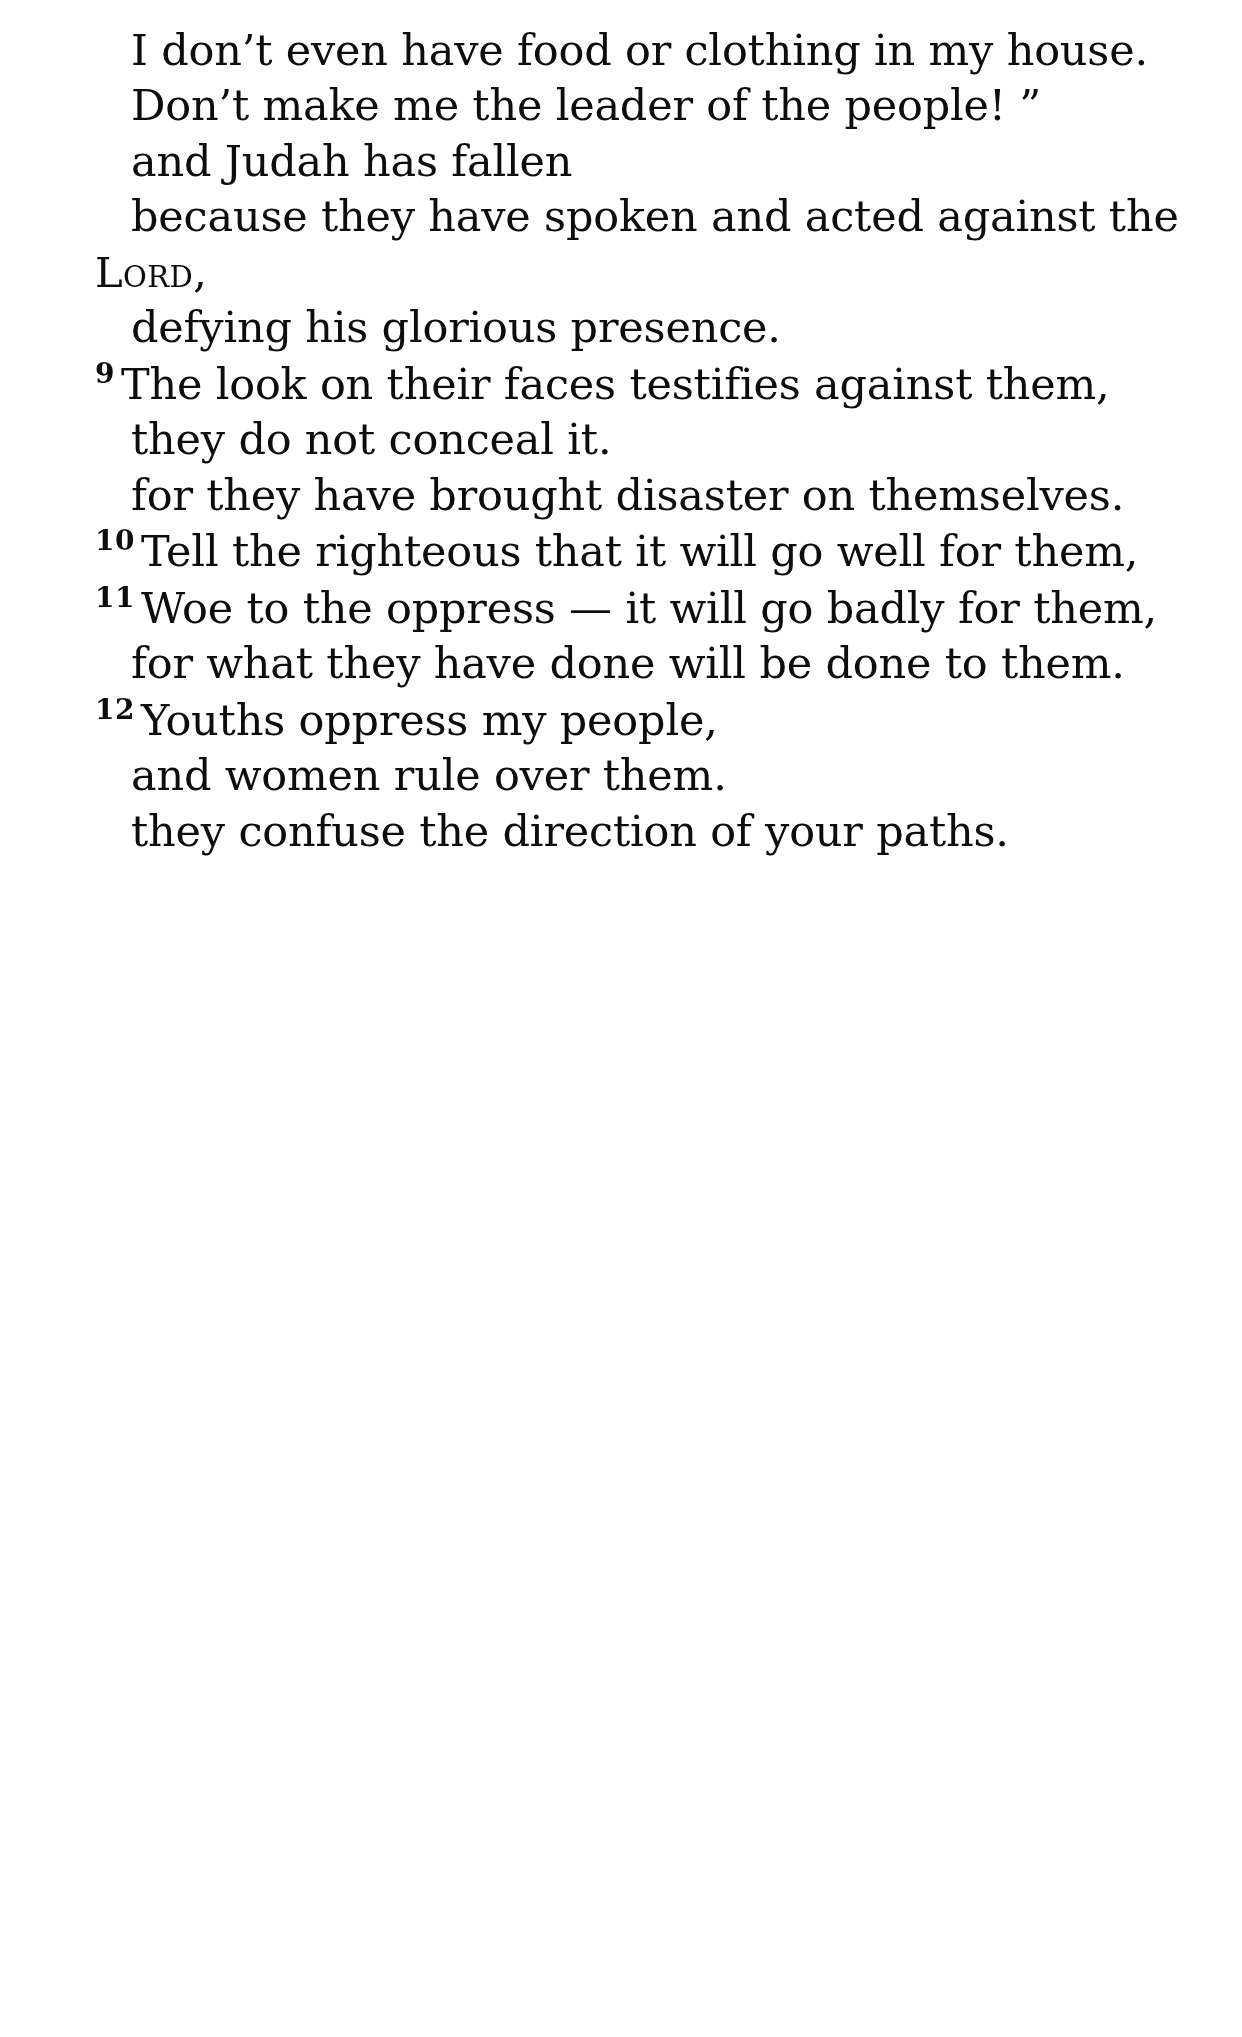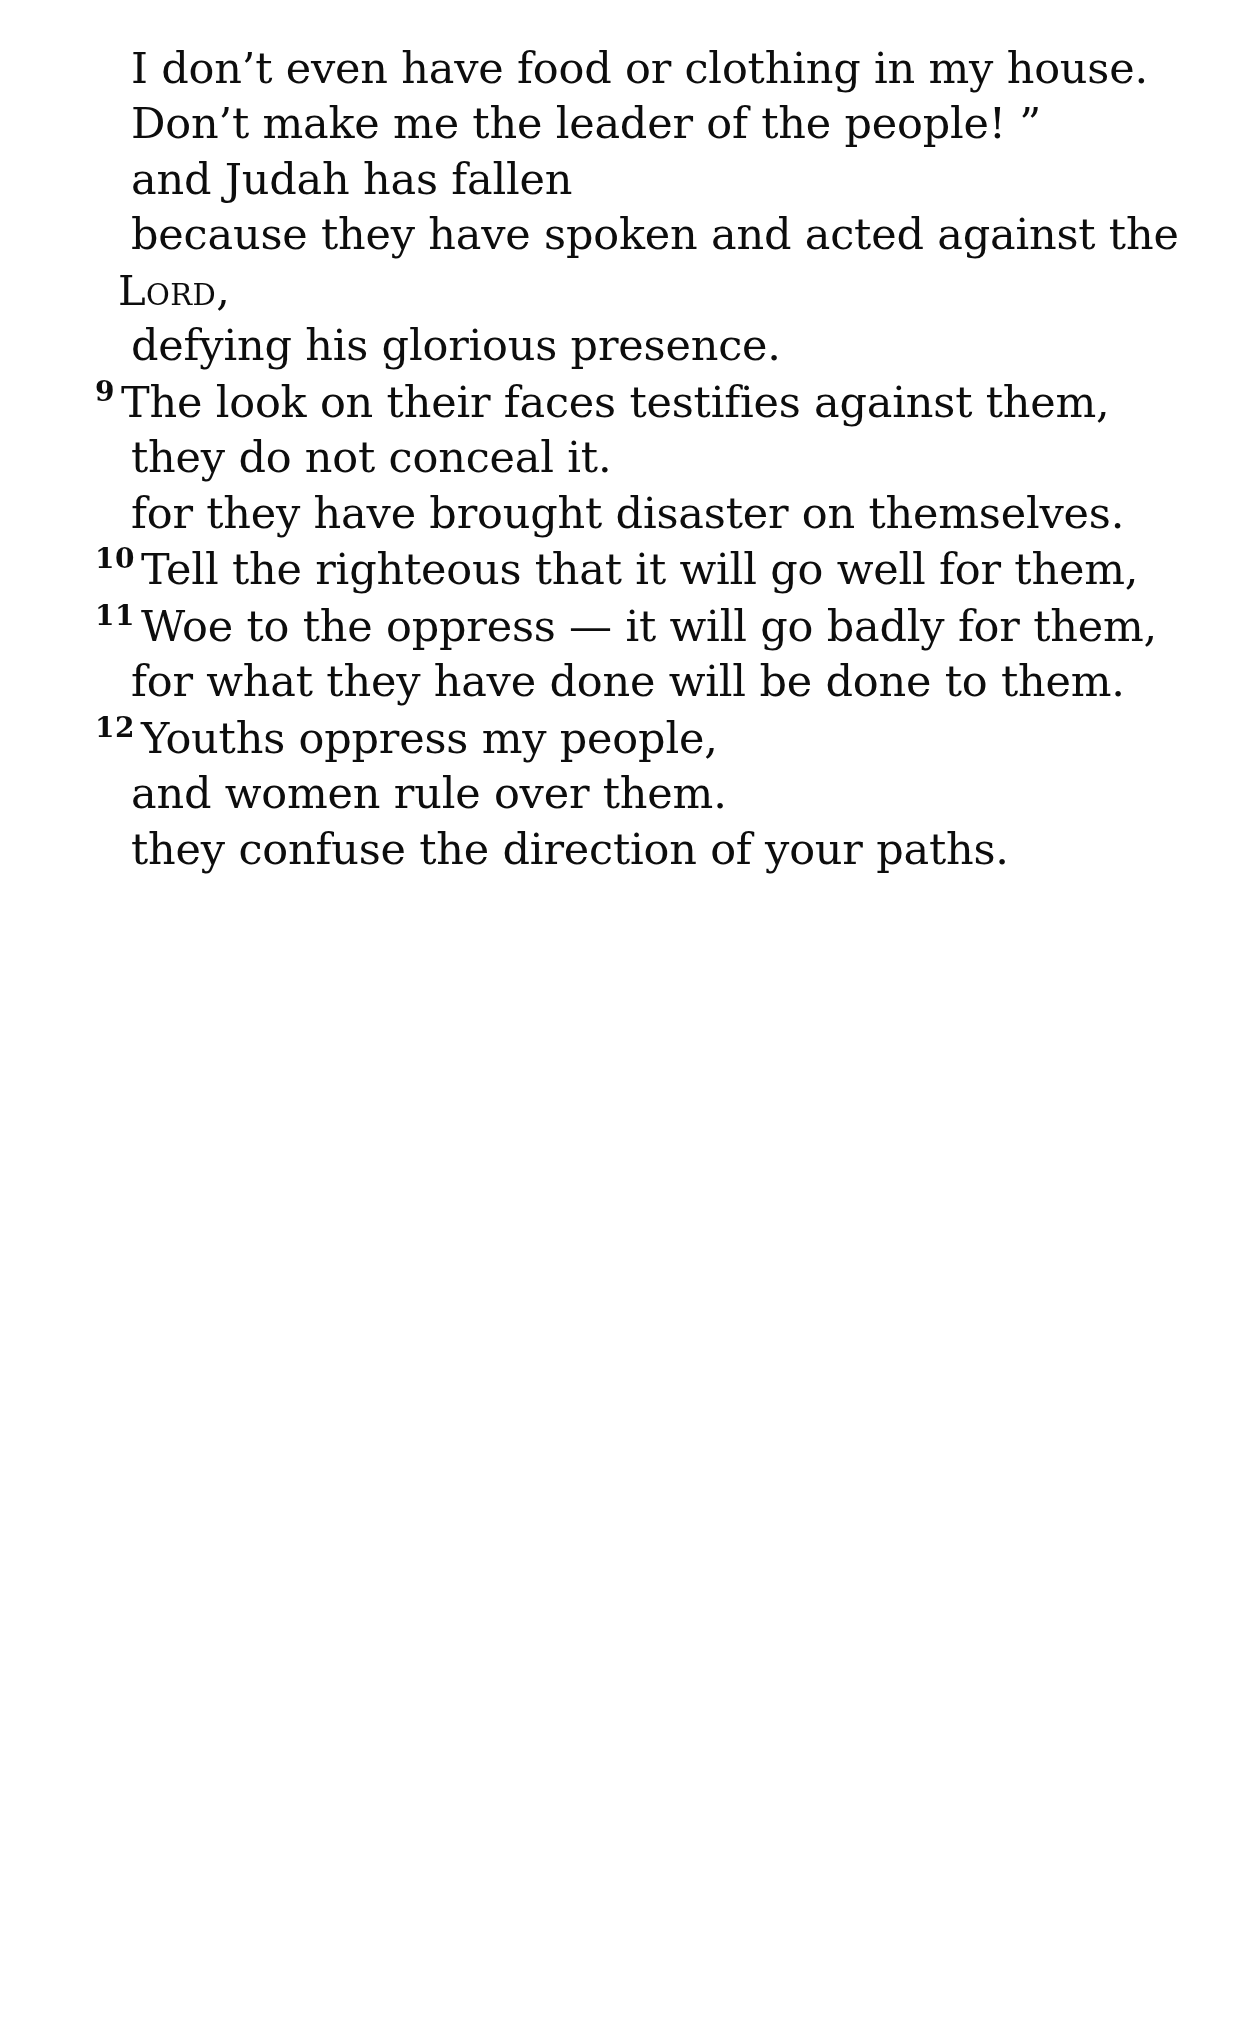--- a/index.html
+++ b/index.html
@@ -11,21 +11,21 @@
     width: 1242px;
     height: 2037px;
     font-family: "DejaVu Serif", "Liberation Serif", serif;
     color: #0d0d0d;
     overflow: hidden;
   }
   .page {
     box-sizing: border-box;
     width: 1242px;
     height: 1568px;
-    padding: 41px 60px 0 95px;
+    padding: 23px 60px 0 95px;
   }
   .passage {
     font-size: 43px;
     line-height: 1.29;
     letter-spacing: -0.2px;
   }
   
   .line {
     display: block;
     text-indent: 36px;
@@ -40,21 +40,20 @@
     font-size: 28px;
     font-weight: bold;
     vertical-align: 16px;
     letter-spacing: 0.5px;
     margin-right: 6px;
   }
   .smallcaps {
     font-variant: small-caps;
     font-size: 0.97em;
     letter-spacing: 0.4px;
-    margin-left: 23px;
   }
 </style>
 </head>
 <body>
 
 <div class="page">
   <div class="passage" id="passage">
       <div class="line"><span>I don’t even have food or clothing in my house.</span></div>
       <div class="line"><span>Don’t make me the leader of the people! ”</span></div>
       <div class="line"><span>and Judah has fallen</span></div>

